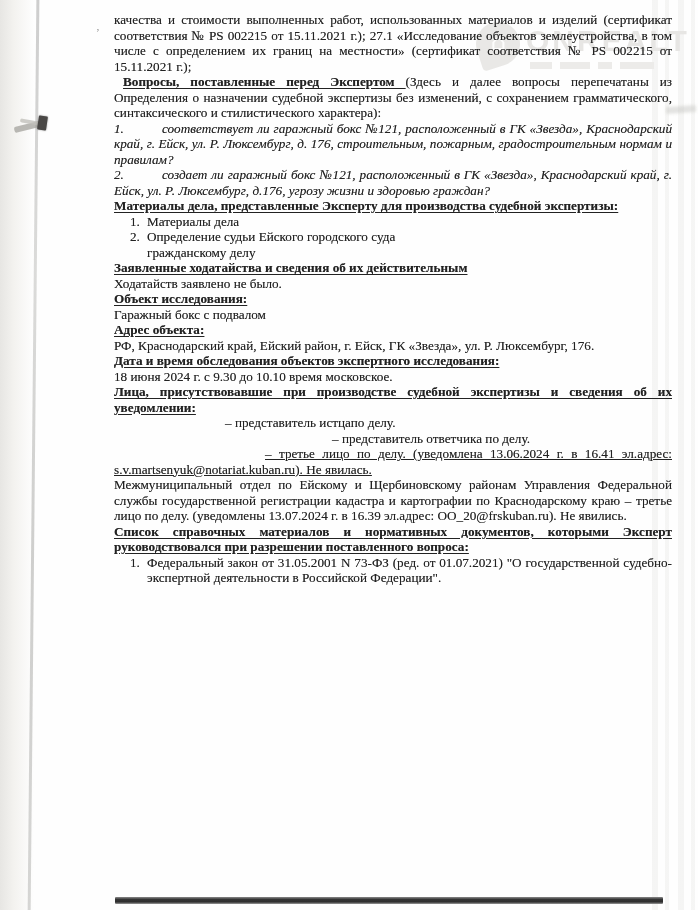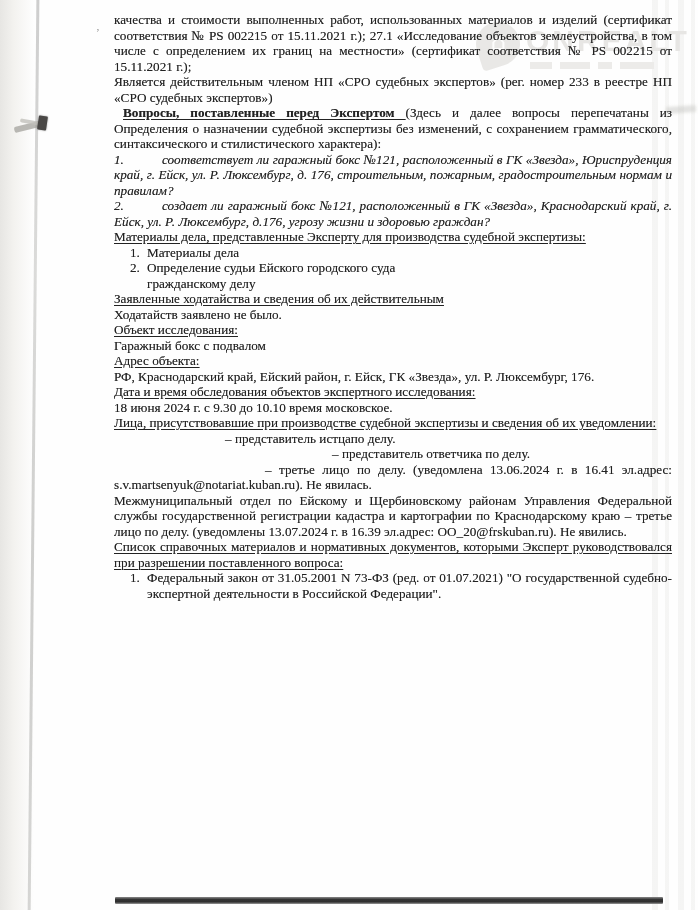--- a/index.html
+++ b/index.html
@@ -76,36 +76,36 @@
   .wm-sub span:nth-child(4){width:34px}
   
   .content{
     position:absolute;left:114px;top:12px;width:558px;
     font-size:13.2px;line-height:15.5px;
     text-shadow:0 0 .4px rgba(20,20,20,.45);
   }
   .content p,.content div{margin:0;}
   .jp{text-align:justify;}
   .hu{font-weight:bold;text-decoration:underline;text-underline-offset:2px;margin-left:9px;}
-  .sec-heading{font-weight:normal;text-decoration:underline;text-underline-offset:2px;text-align:justify;}
+  .sec-heading{font-weight:bold;text-decoration:underline;text-underline-offset:2px;text-align:justify;}
   .first-block{margin-top:68px;}
   .sec-questions{margin-top:19px;}
   .qitem{text-align:justify;font-style:italic;}
   .qnum{display:inline-block;width:48px;font-style:italic;}
   .sec-materials{margin-top:17px;}
   .mlist{padding-left:33px;}
   .mitem{position:relative;white-space:pre-line;}
   .mnum{position:absolute;left:-17px;top:0;}
   .gap17{margin-top:17px;}
   .gap16{margin-top:16px;}
   .gap18{margin-top:18px;}
   .gap15{margin-top:15px;}
   .dash1{padding-left:111px;}
   .dash2{padding-left:218px;}
-  .tp2{text-indent:151px;text-align:justify;}
+  .tp2{text-indent:151px;text-align:justify;text-decoration:underline;}
 </style>
 </head>
 <body>
 
 <div class="page">
 
   <div class="edge-left"></div>
   <div class="fold-line"></div>
   <div class="staple">
     <div class="staple-wing"></div>
@@ -124,25 +124,24 @@
       <span></span>
         <span></span>
         <span></span>
         <span></span>
     </div>
   </div>
 
   <div class="content">
 
     <p class="jp first-block">качества и стоимости выполненных работ, использованных материалов и изделий (сертификат соответствия № PS 002215 от 15.11.2021 г.); 27.1 «Исследование объектов землеустройства, в том числе с определением их границ на местности» (сертификат соответствия № PS 002215 от 15.11.2021 г.);</p>
-    <p class="jp">Является действительным членом НП «СРО судебных экспертов» (рег. номер 233 в реестре НП «СРО судебных экспертов»)</p>
 
     <p class="jp sec-questions"><span class="hu">Вопросы, поставленные перед Экспертом </span><span>(Здесь и далее вопросы перепечатаны из Определения о назначении судебной экспертизы без изменений, с сохранением грамматического, синтаксического и стилистического характера):</span></p>
 
-    <div class="qitem"><span class="qnum">1.</span><span>соответствует ли гаражный бокс №121, расположенный в ГК «Звезда», Юриспруденция край, г. Ейск, ул. Р. Люксембург, д. 176, строительным, пожарным, градостроительным нормам и правилам?</span></div>
+    <div class="qitem"><span class="qnum">1.</span><span>соответствует ли гаражный бокс №121, расположенный в ГК «Звезда», Краснодарский край, г. Ейск, ул. Р. Люксембург, д. 176, строительным, пожарным, градостроительным нормам и правилам?</span></div>
     <div class="qitem"><span class="qnum">2.</span><span>создает ли гаражный бокс №121, расположенный в ГК «Звезда», Краснодарский край, г. Ейск, ул. Р. Люксембург, д.176, угрозу жизни и здоровью граждан?</span></div>
 
     <p class="sec-heading sec-materials">Материалы дела, представленные Эксперту для производства судебной экспертизы:</p>
     <div class="mlist">
       <div class="mitem"><span class="mnum">1.</span><span>Материалы дела</span></div>
       <div class="mitem"><span class="mnum">2.</span><span>Определение судьи Ейского городского суда
 гражданскому делу</span></div>
     </div>
 
     <p class="sec-heading gap17">Заявленные ходатайства и сведения об их действительным</p>

